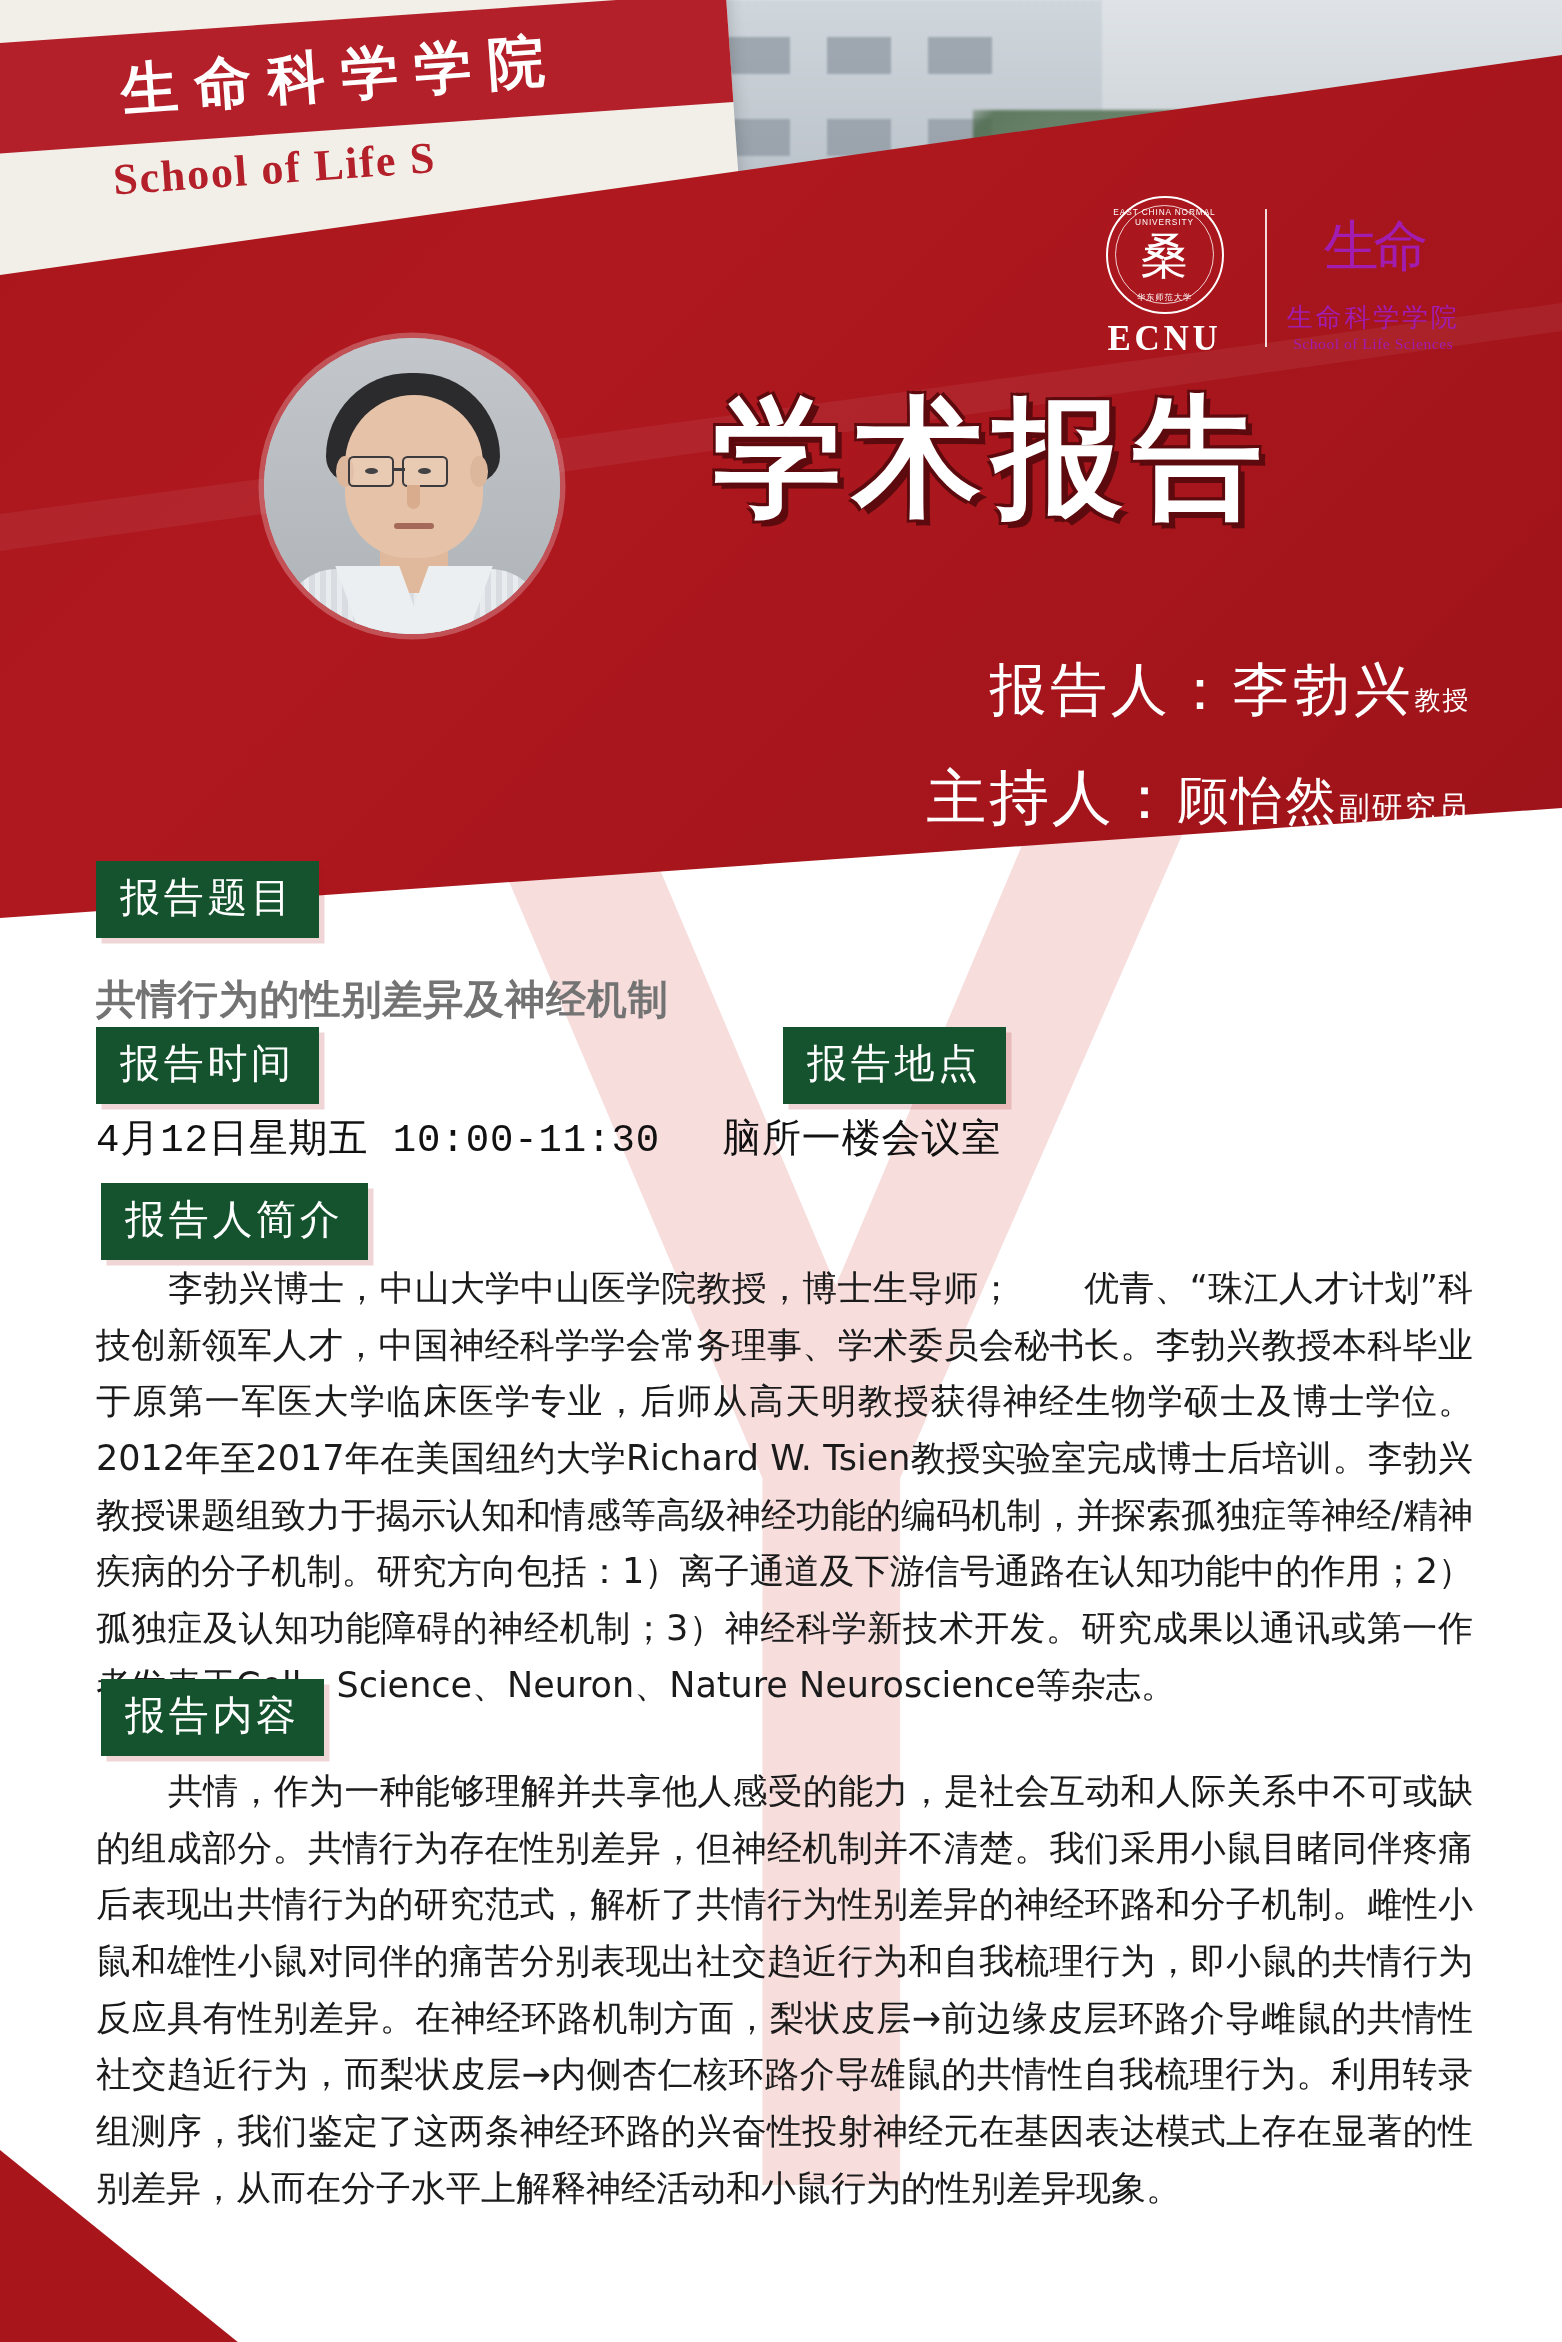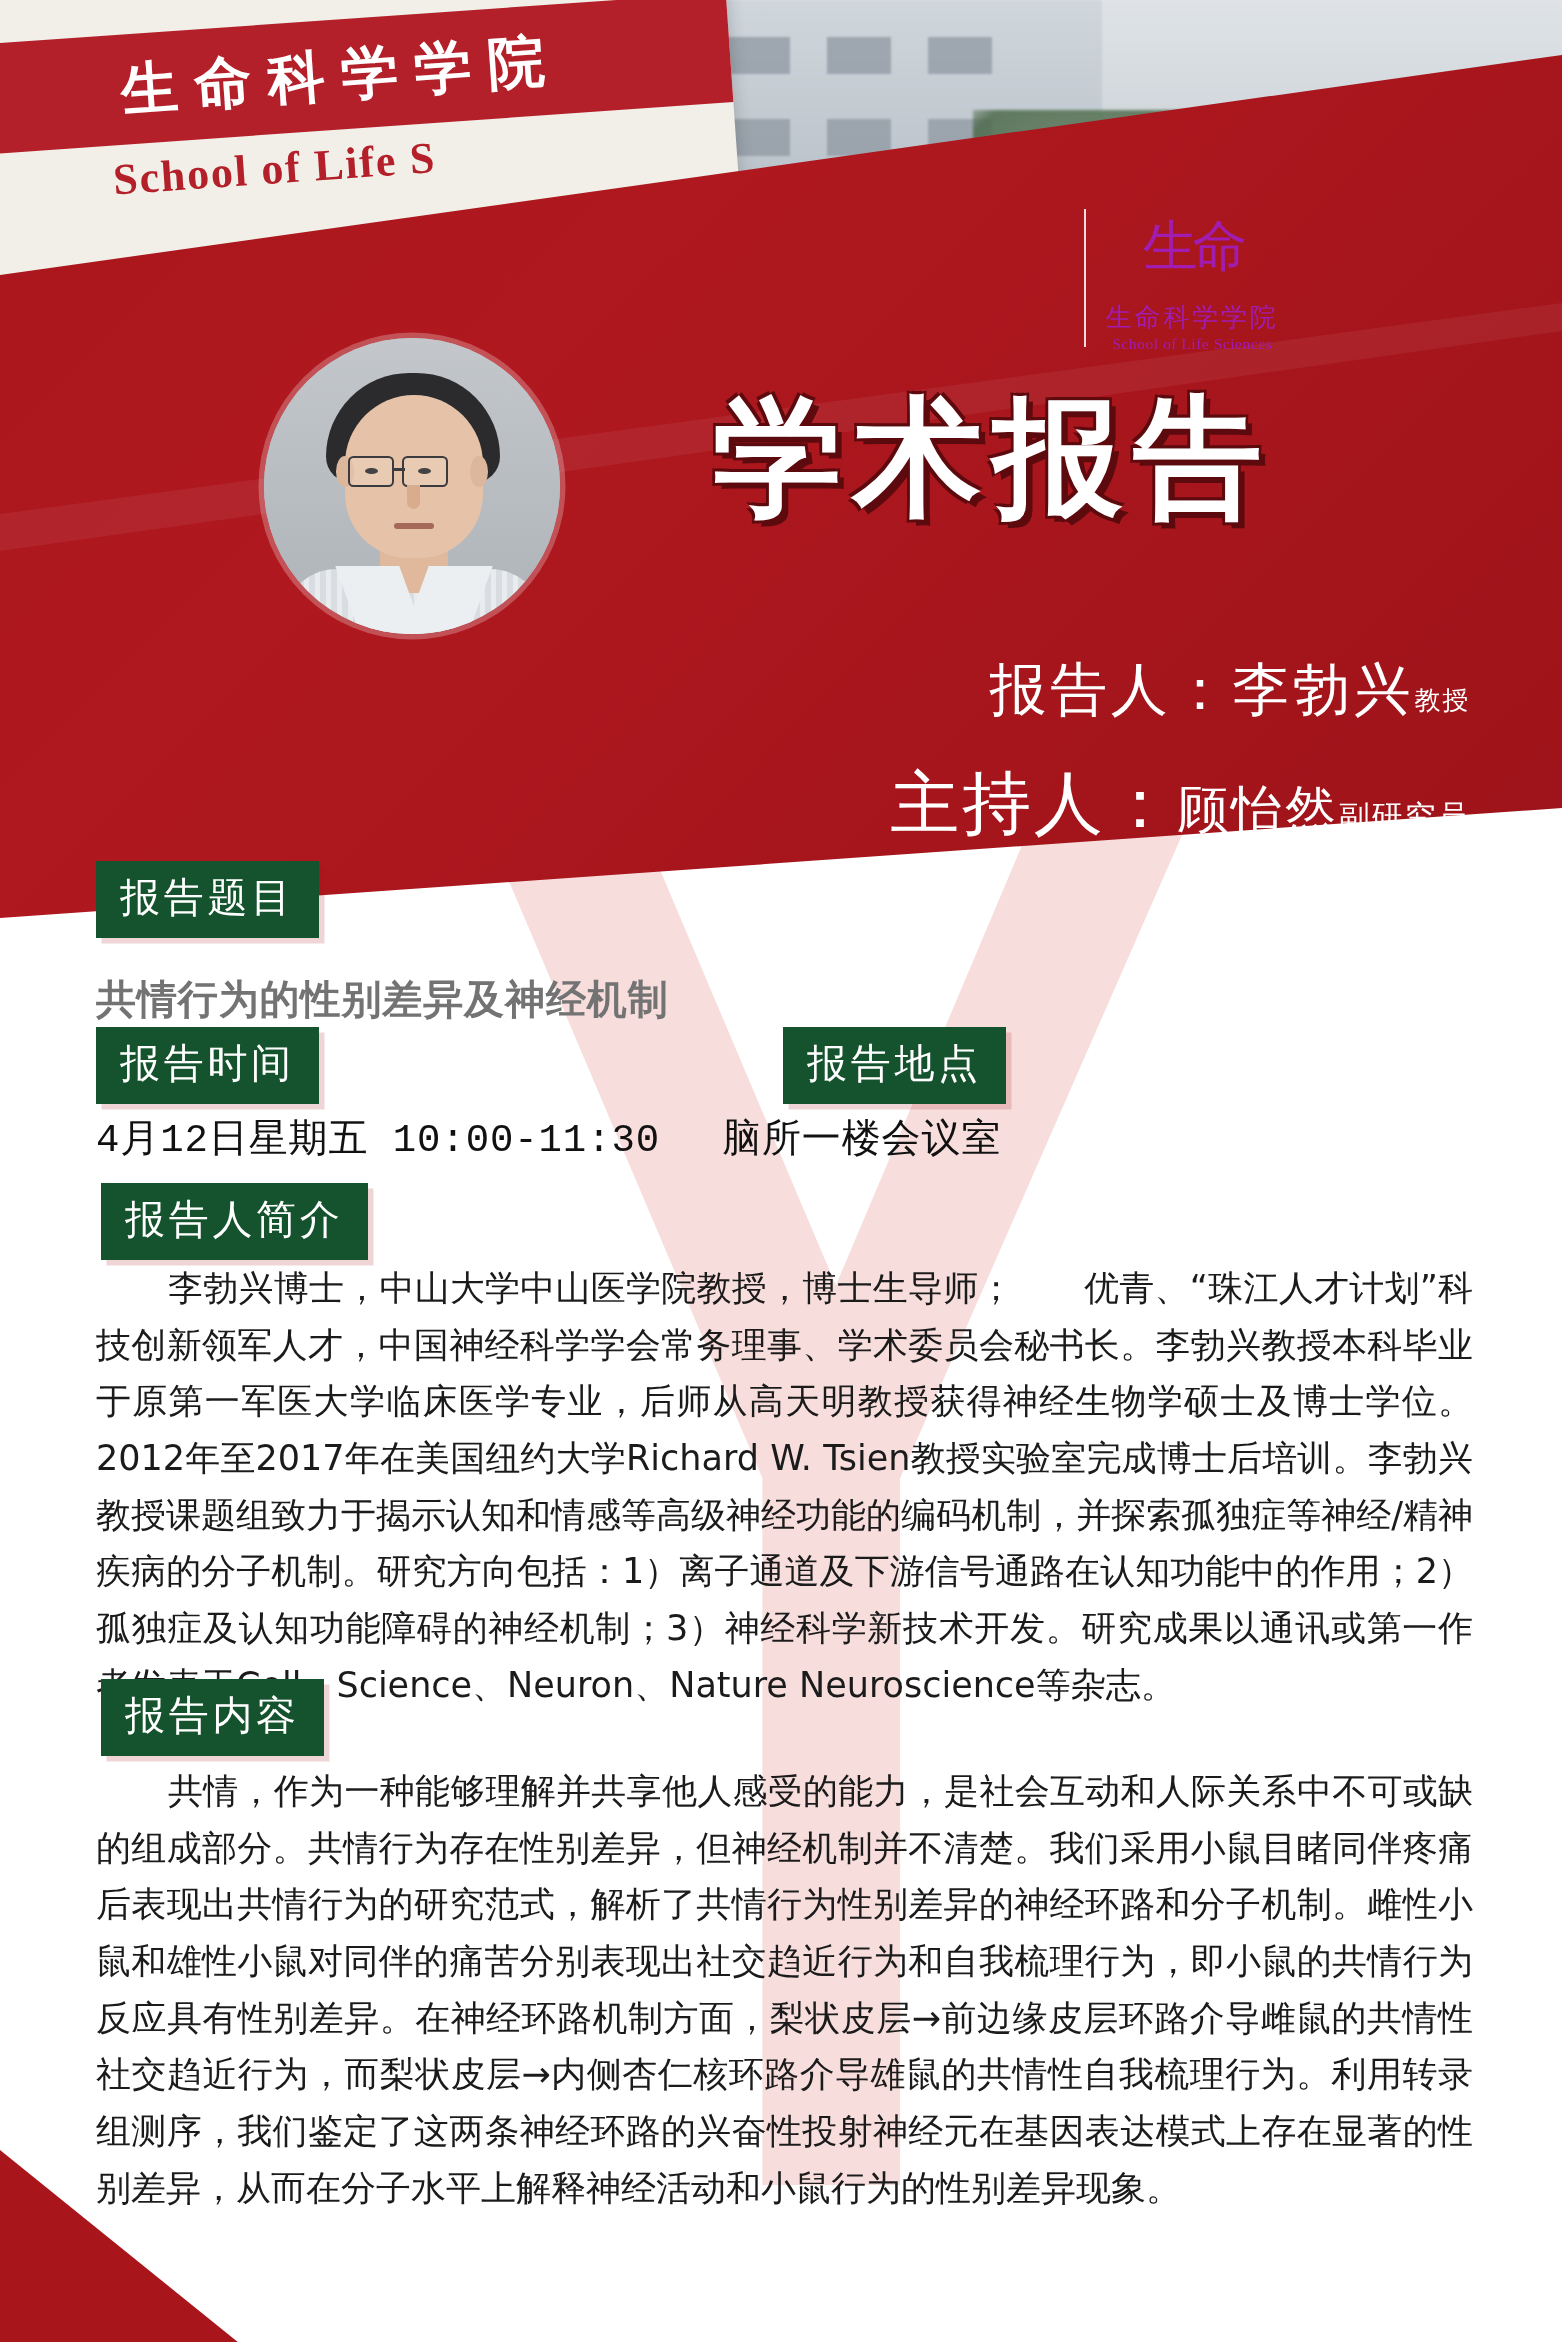--- a/index.html
+++ b/index.html
@@ -202,21 +202,21 @@
     position:absolute; right:92px; top:652px;
     color:#fff; text-align:right; white-space:nowrap;
   }
   .speaker-line .lbl { font-size:57px; letter-spacing:3.7px; font-family:"DejaVu Sans", sans-serif; }
   .speaker-line .nm  { font-size:57px; letter-spacing:3.7px; font-family:"DejaVu Sans", sans-serif; }
   .speaker-line .rank{ font-size:26px; letter-spacing:1.8px; font-family:"DejaVu Sans", sans-serif; }
   .host-line {
     position:absolute; right:92px; top:758px;
     color:#fff; text-align:right; white-space:nowrap;
   }
-  .host-line .lbl { font-size:69px; letter-spacing:2.8px; font-family:Liberation Mono, monospace; }
+  .host-line .lbl { font-size:60px; letter-spacing:2.8px; font-family:Liberation Mono, monospace; }
   .host-line .nm  { font-size:51px; letter-spacing:2.8px; font-family:"DejaVu Sans", sans-serif; }
   .host-line .rank{ font-size:31px; letter-spacing:1.8px; font-family:"DejaVu Sans", sans-serif; }
 
   
   .content { position:absolute; left:0; top:0; width:1562px; }
 
   .tag {
     display:inline-block;
     background:#14532d;
     color:#fff;
@@ -324,20 +324,29 @@
   <div class="eye-l"></div>
   <div class="eye-r"></div>
   <div class="glass-l"></div>
   <div class="glass-r"></div>
   <div class="bridge"></div>
   <div class="nose"></div>
   <div class="mouth"></div>
 </div>
 
 <div class="logo">
+  <div class="logo-left">
+    <div class="logo-seal">
+      <div class="ring"></div>
+      <div class="arc-top">EAST CHINA NORMAL UNIVERSITY</div>
+      <div class="glyph">桑</div>
+      <div class="arc-bot">华东师范大学</div>
+    </div>
+    <div class="logo-ecnu">ECNU</div>
+  </div>
   <div class="logo-divider"></div>
   <div class="logo-right">
     <div class="logo-mark">生命</div>
     <div class="logo-cn">生命科学学院</div>
     <div class="logo-en">School of Life Sciences</div>
   </div>
 </div>
 
 <div class="big-title">学术报告</div>
 

